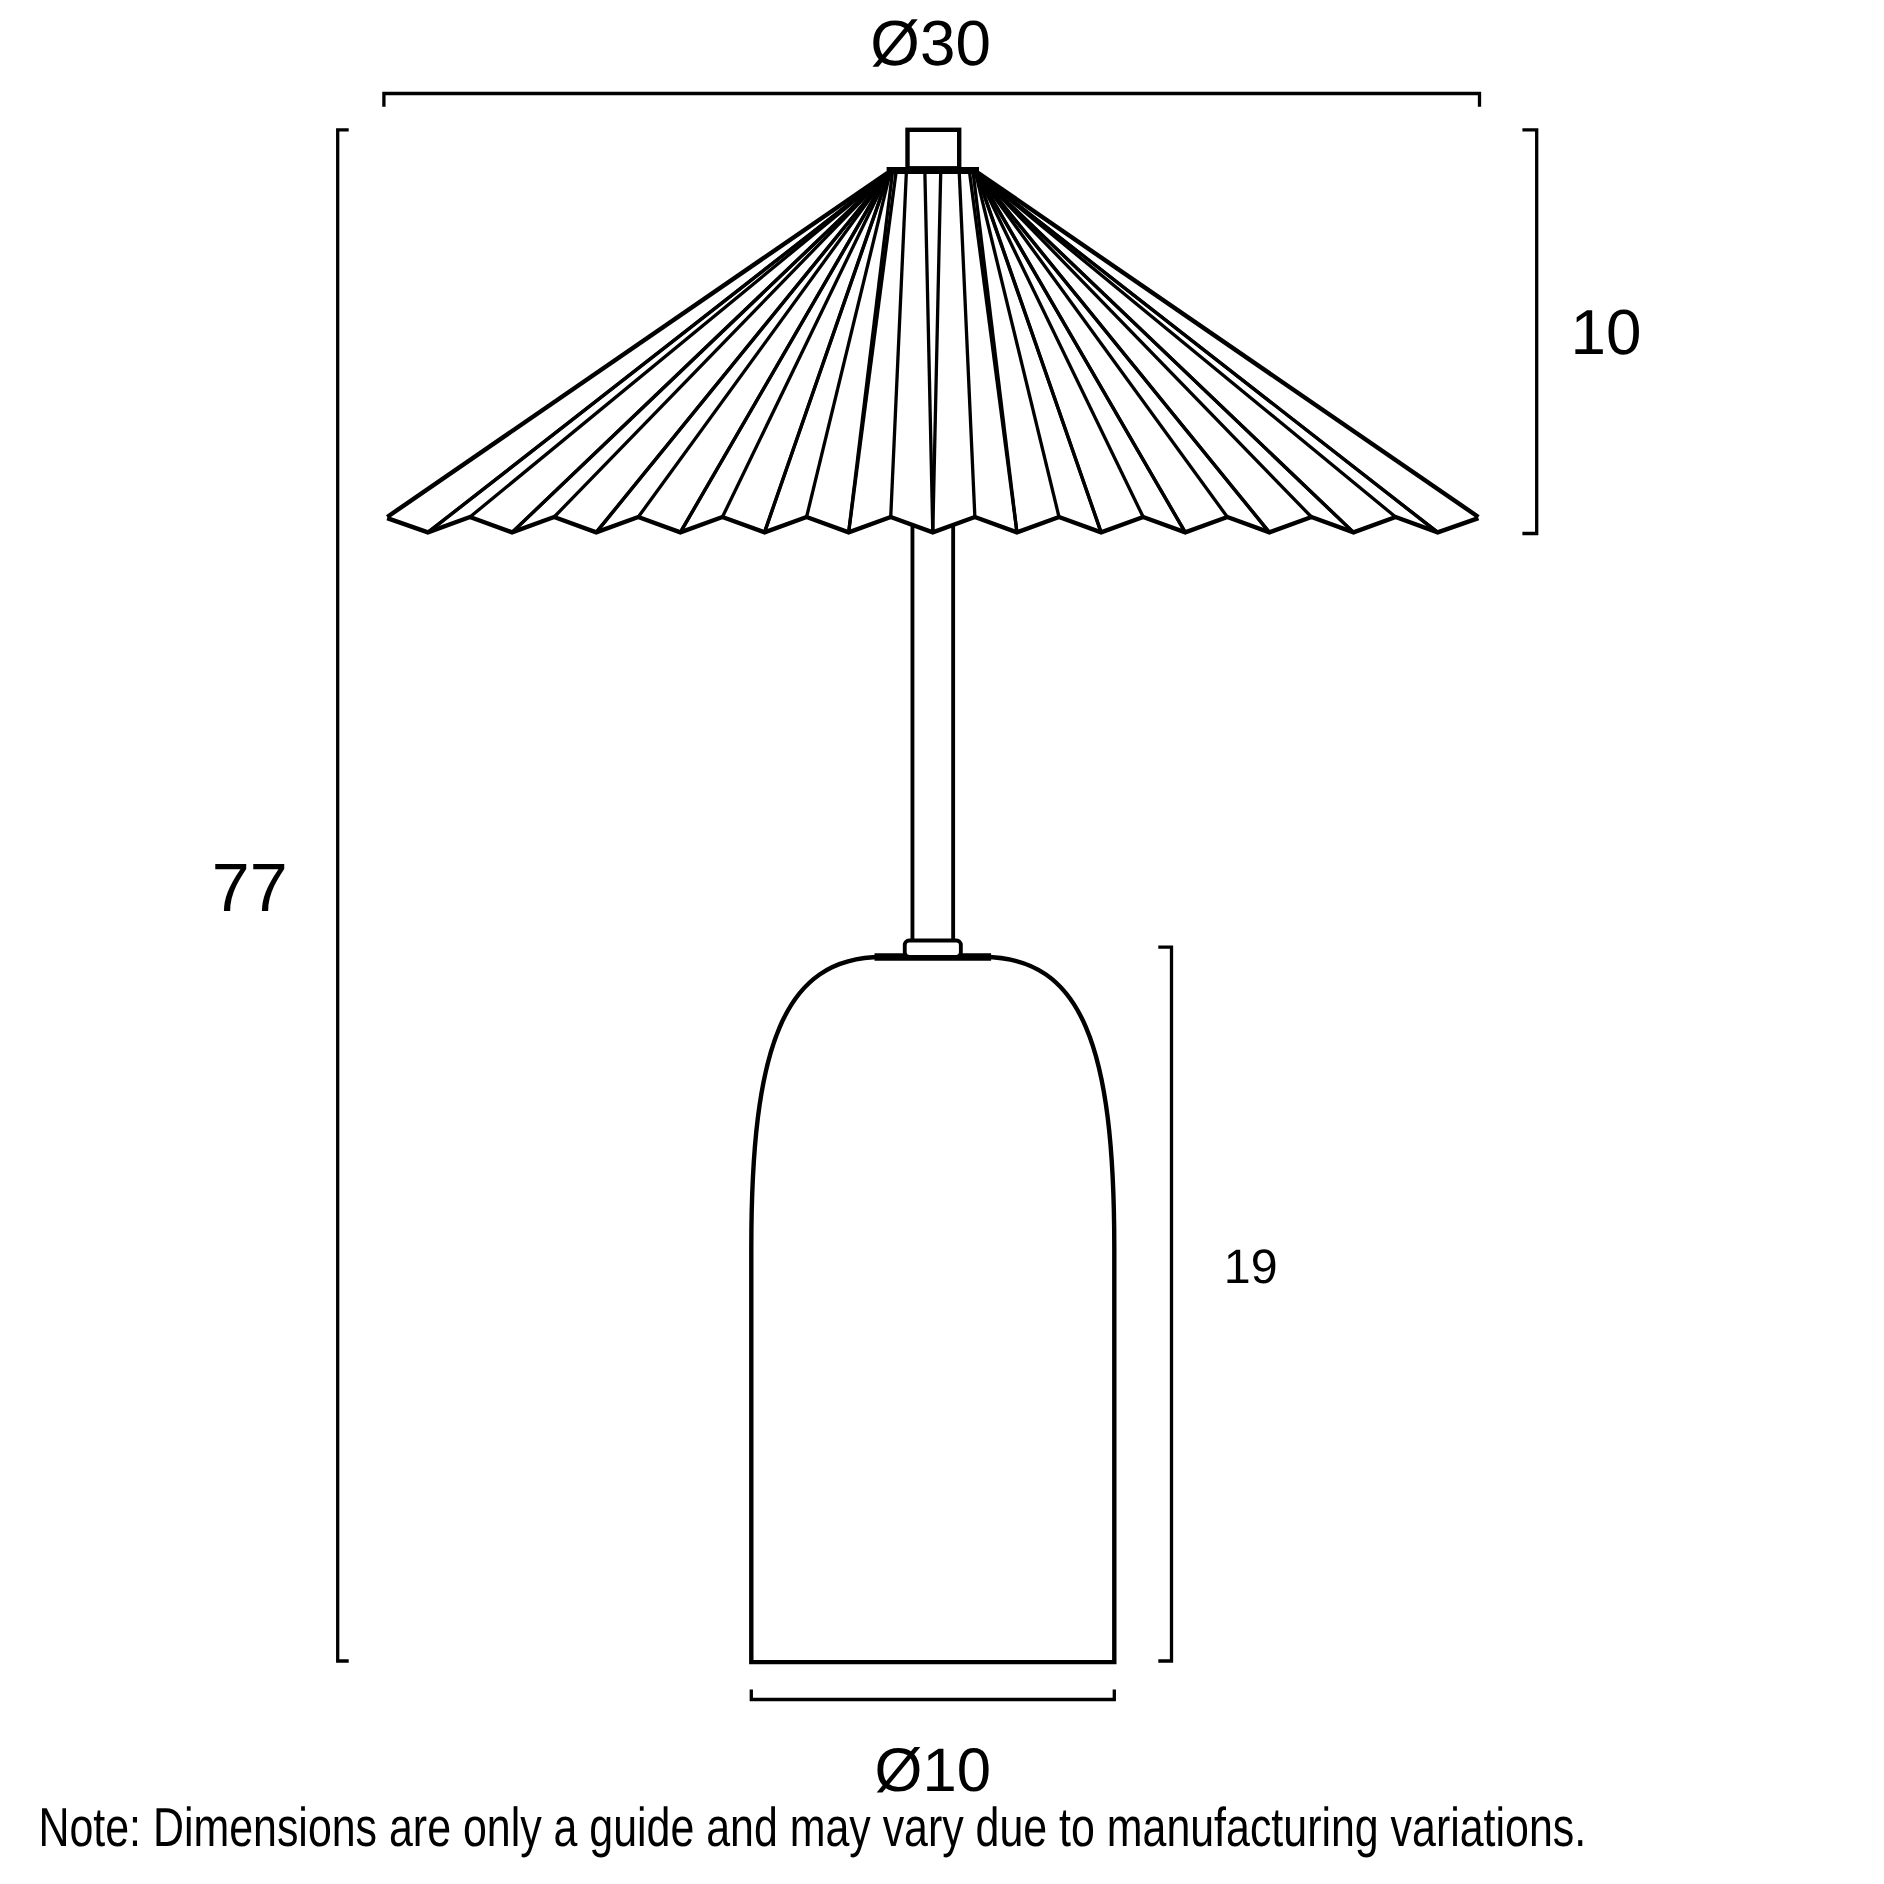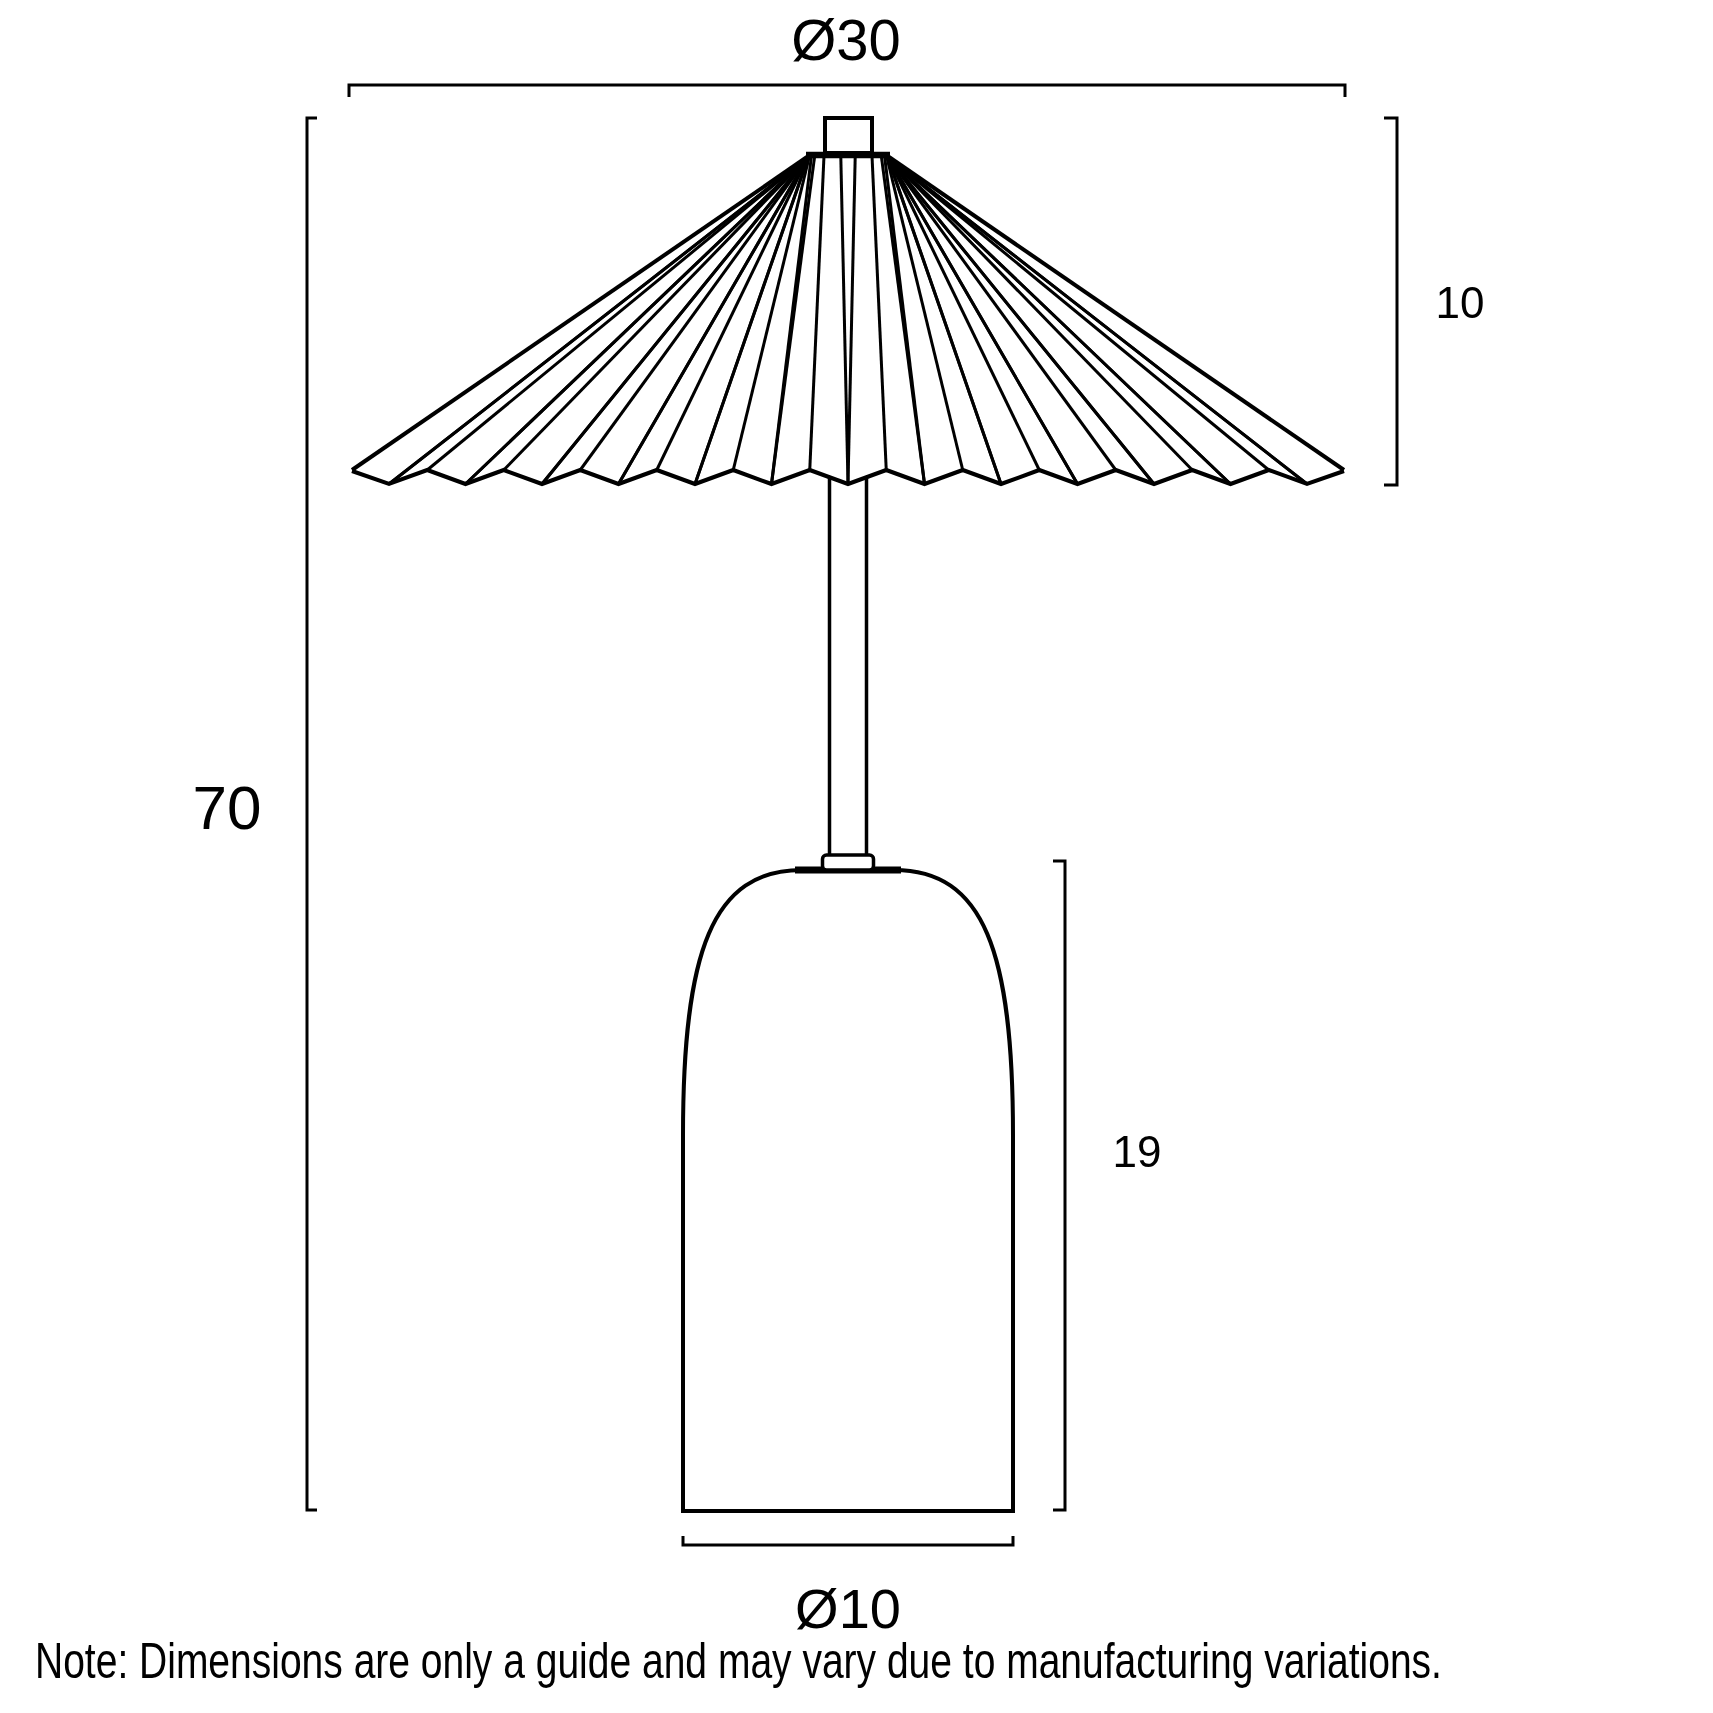--- a/index.html
+++ b/index.html
@@ -14,21 +14,21 @@
   .diagram-svg{position:absolute;left:0;top:0;}
   .dim-label{
     position:absolute;
     transform:translate(-50%,-50%);
     white-space:nowrap;
     color:#000;
     line-height:1;
     text-align:right;
   }
   #label-shade-diameter{left:846px;top:40px;font-size:58px;}
-  #label-shade-height{left:1460px;top:303px;font-size:44px;}
+  #label-shade-height{left:1460px;top:303px;font-size:58px;}
   #label-total-height{left:227px;top:808px;font-size:62px;}
   #label-base-height{left:1137px;top:1152px;font-size:44px;}
   #label-base-diameter{left:848px;top:1589px;font-size:56px;margin-top:20px;}
   .note{
     position:absolute;
     left:35px;top:1632px;
     font-size:50px;
     transform:scaleX(0.78);
     transform-origin:left top;
     white-space:nowrap;
@@ -107,18 +107,18 @@
         <polyline points="317,118 307,118 307,1510 317,1510"></polyline>
         <polyline points="1384,118 1397,118 1397,485 1384,485"></polyline>
         <polyline points="1053,861 1065,861 1065,1510 1053,1510"></polyline>
         <polyline points="683,1536 683,1545 1013,1545 1013,1536"></polyline>
       </g>
     </g>
   </svg>
 
   <div class="dim-label" id="label-shade-diameter">Ø30</div>
   <div class="dim-label" id="label-shade-height">10</div>
-  <div class="dim-label" id="label-total-height">70</div>
+  <div class="dim-label" id="label-total-height">77</div>
   <div class="dim-label" id="label-base-height">19</div>
   <div class="dim-label" id="label-base-diameter">Ø10</div>
 
   <div class="note">Note: Dimensions are only a guide and may vary due to manufacturing variations.</div>
 </div>
 
 </body></html>

